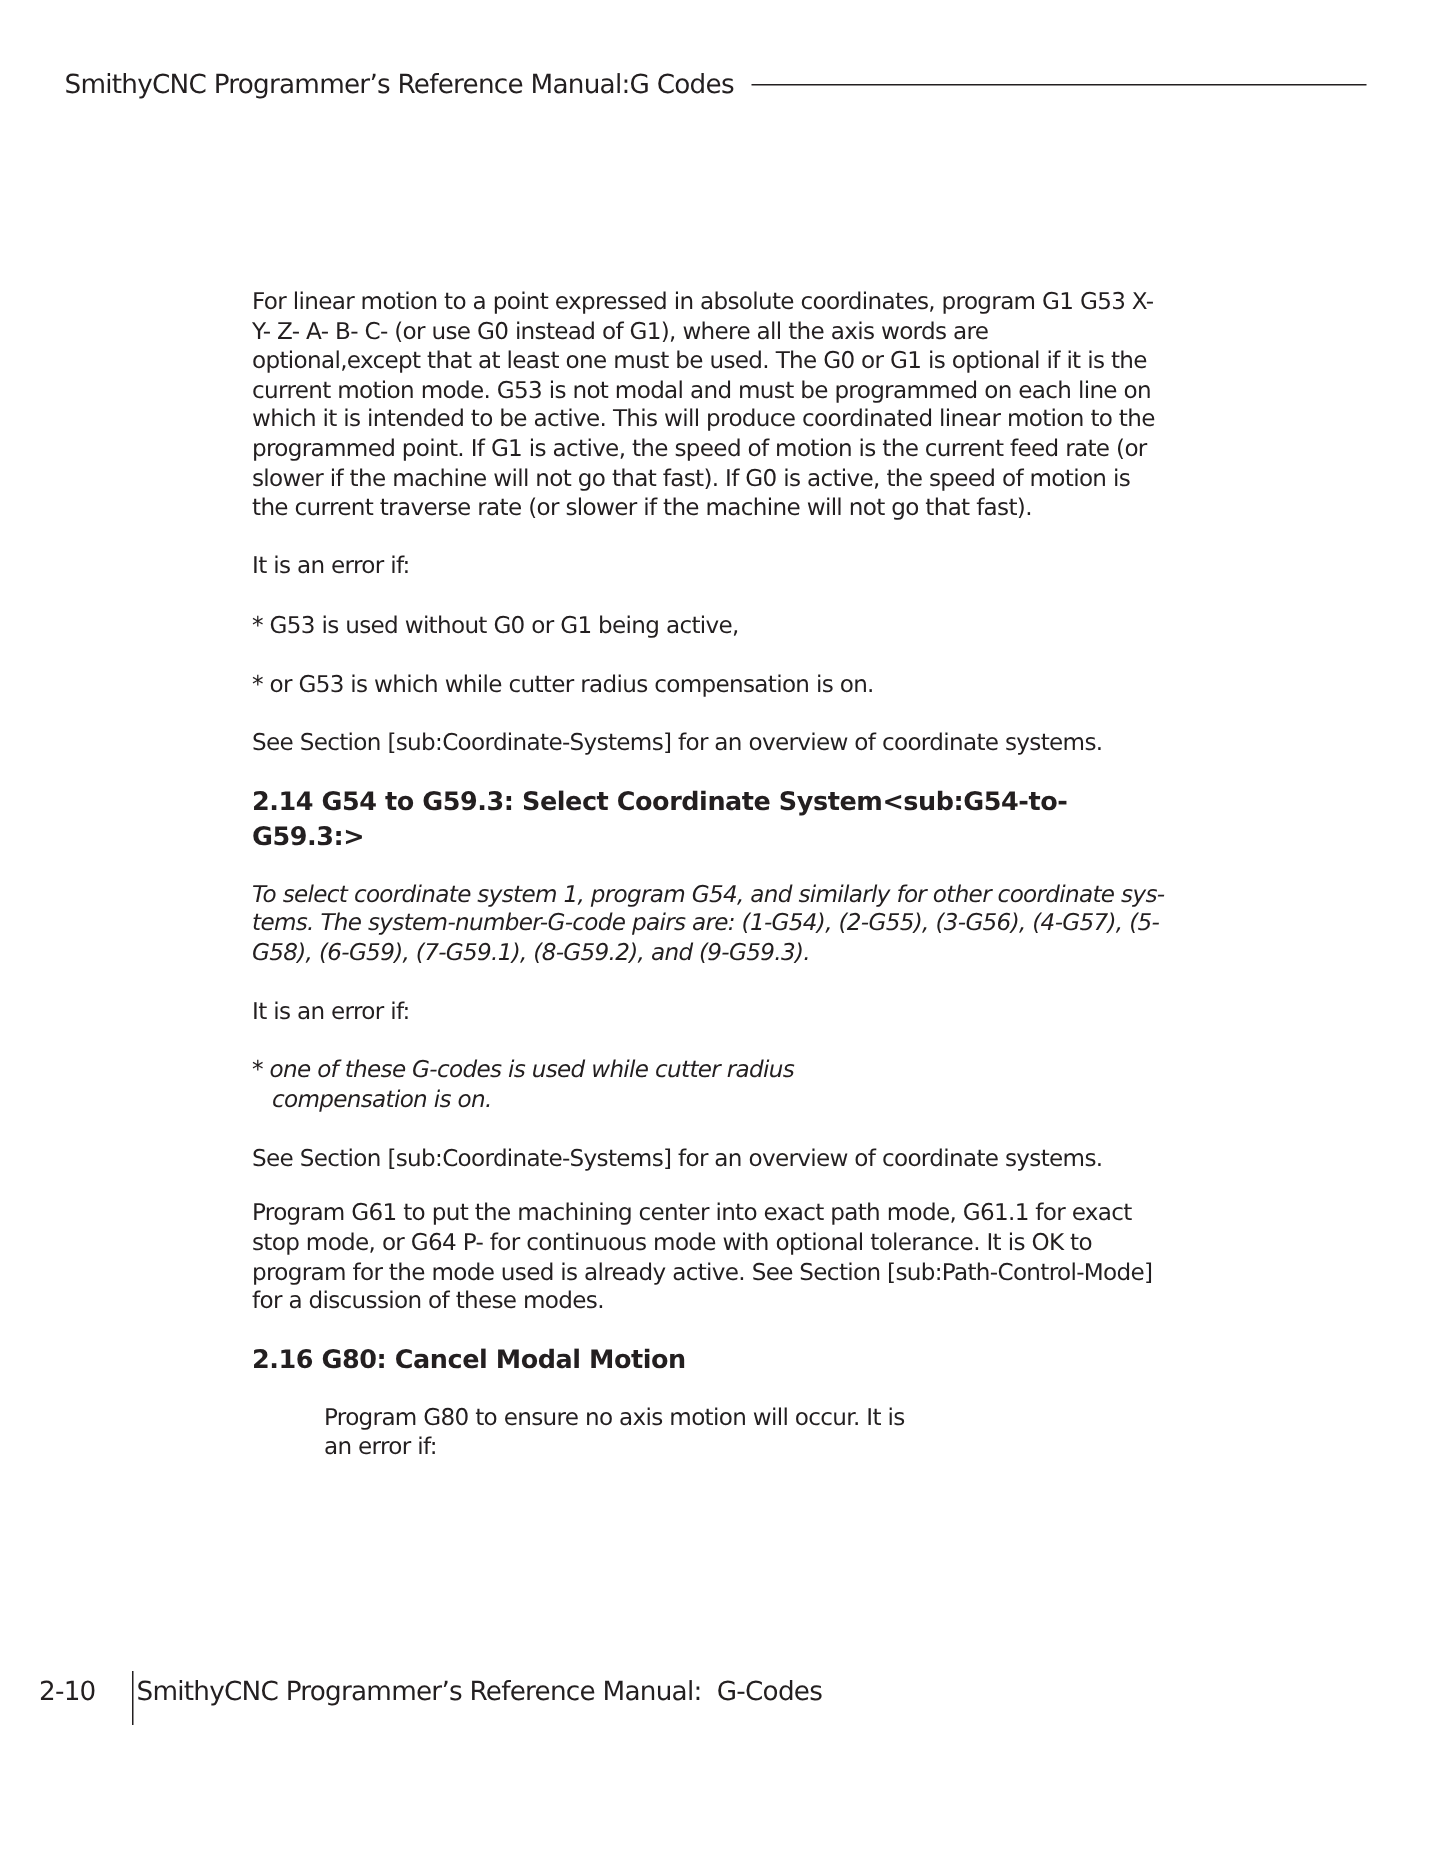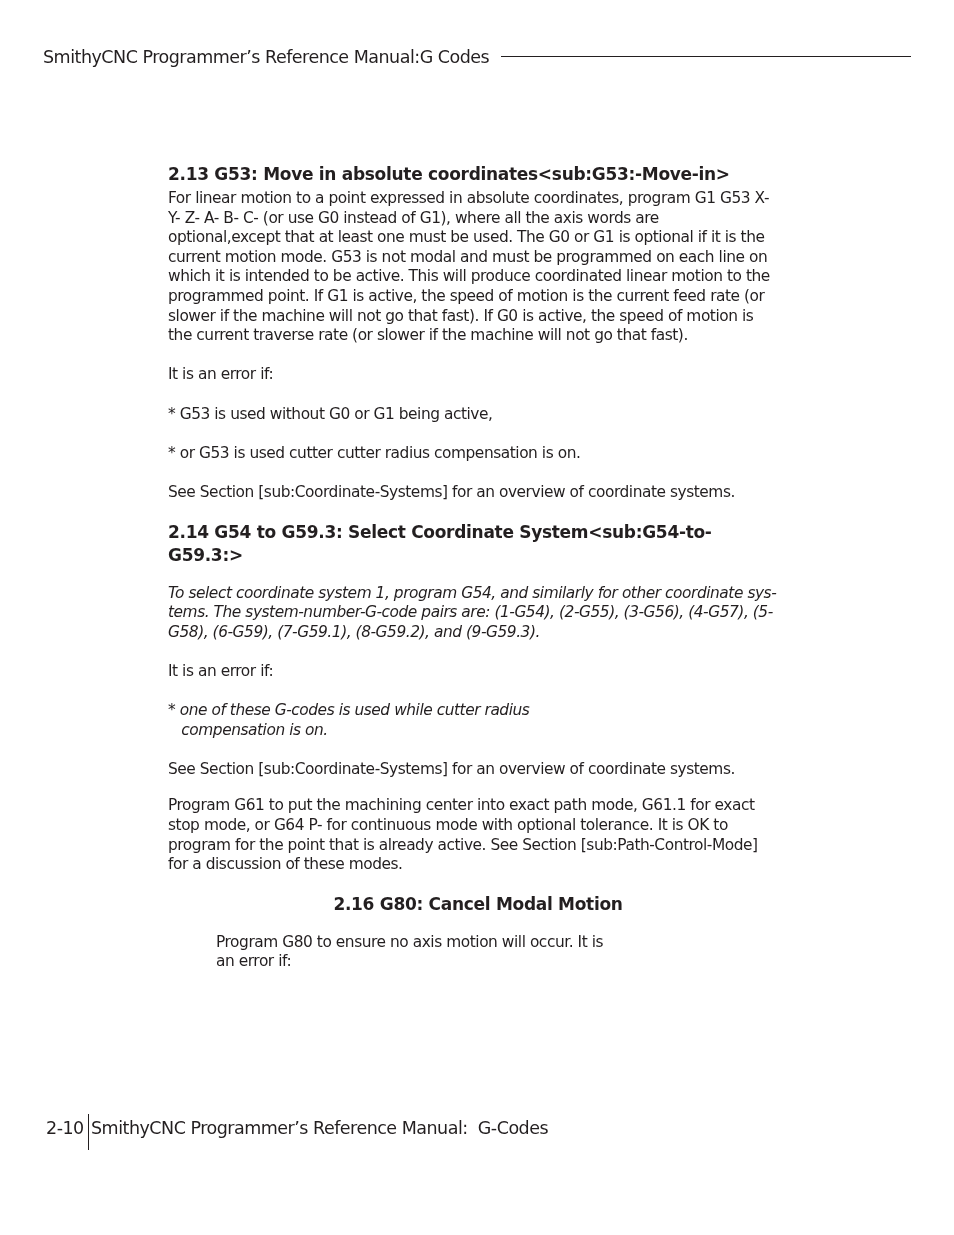--- a/index.html
+++ b/index.html
@@ -5,64 +5,63 @@
   html, body { margin:0; padding:0; background:#ffffff; }
   body { width:954px; height:1235px; position:relative; overflow:hidden;
          font-family:"DejaVu Sans", sans-serif; color:#231f20; }
   .header { position:absolute; left:43px; top:44px; width:868px; height:26px; }
   .header-title { position:absolute; left:0; top:0; font-size:17.5px; line-height:26px; white-space:nowrap; letter-spacing:-0.5px;text-align:center; }
   .header-rule { position:absolute; left:458px; top:12px; width:410px; height:1px; background:#231f20; }
   .content { position:absolute; left:168px; top:163px; width:620px; }
   .h { font-weight:bold; font-size:17px; line-height:23px; margin:0; letter-spacing:-0.3px; }
   .p { font-size:15.4px; line-height:19.6px; margin:0; letter-spacing:-0.45px; white-space:pre-line; }
   .footer { position:absolute; left:0; top:1114px; width:954px; height:36px; }
-  .page-num { position:absolute; left:26px; top:2px; font-size:17.5px; line-height:24px; letter-spacing:-0.5px;margin-left:20px; }
+  .page-num { position:absolute; left:26px; top:2px; font-size:17.5px; line-height:24px; letter-spacing:-0.5px; }
   .footer-rule { position:absolute; left:88px; top:0; width:1px; height:36px; background:#231f20; }
   .footer-title { position:absolute; left:91px; top:2px; font-size:17.5px; line-height:24px; white-space:pre; letter-spacing:-0.5px; }
 </style>
 </head>
 <body>
 
 <div class="header">
   <span class="header-title">SmithyCNC Programmer’s Reference Manual:G Codes</span>
   <div class="header-rule"></div>
 </div>
 
 <div class="content">
 
-  <h2 class="h" style="margin-top:0;">2.13 G53: Move in absolute coordinates&lt;sub:G53:-Move-in&gt;</h2>
-  <p class="p" style="margin-top:3px;">For linear motion to a point expressed in absolute coordinates, program G1 G53 X-
+  <p class="p" style="margin-top:29px;">For linear motion to a point expressed in absolute coordinates, program G1 G53 X-
 Y- Z- A- B- C- (or use G0 instead of G1), where all the axis words are
 optional,except that at least one must be used. The G0 or G1 is optional if it is the
 current motion mode. G53 is not modal and must be programmed on each line on
 which it is intended to be active. This will produce coordinated linear motion to the
 programmed point. If G1 is active, the speed of motion is the current feed rate (or
 slower if the machine will not go that fast). If G0 is active, the speed of motion is
 the current traverse rate (or slower if the machine will not go that fast).</p>
   <p class="p" style="margin-top:19.6px;">It is an error if:</p>
   <p class="p" style="margin-top:19.6px;">* G53 is used without G0 or G1 being active,</p>
-  <p class="p" style="margin-top:19.6px;">* or G53 is used cutter cutter radius compensation is on.</p>
+  <p class="p" style="margin-top:19.6px;">* or G53 is which while cutter radius compensation is on.</p>
   <p class="p" style="margin-top:19.6px;">See Section [sub:Coordinate-Systems] for an overview of coordinate systems.</p>
 
   <h2 class="h" style="margin-top:18px; white-space:pre-line;">2.14 G54 to G59.3: Select Coordinate System&lt;sub:G54-to-
 G59.3:&gt;</h2>
   <p class="p" style="margin-top:17px;font-style:italic;">To select coordinate system 1, program G54, and similarly for other coordinate sys-
 tems. The system-number-G-code pairs are: (1-G54), (2-G55), (3-G56), (4-G57), (5-
 G58), (6-G59), (7-G59.1), (8-G59.2), and (9-G59.3).</p>
   <p class="p" style="margin-top:19.6px;">It is an error if:</p>
   <p class="p" style="margin-top:19.6px; white-space:pre;font-style:italic;">* one of these G-codes is used while cutter radius
    compensation is on.</p>
   <p class="p" style="margin-top:19.6px;">See Section [sub:Coordinate-Systems] for an overview of coordinate systems.</p>
 
   <p class="p" style="margin-top:17px;">Program G61 to put the machining center into exact path mode, G61.1 for exact
 stop mode, or G64 P- for continuous mode with optional tolerance. It is OK to
-program for the point that is already active. See Section [sub:Path-Control-Mode]
+program for the mode used is already active. See Section [sub:Path-Control-Mode]
 for a discussion of these modes.</p>
 
-  <h2 class="h" style="margin-top:18px;text-align:center;">2.16 G80: Cancel Modal Motion</h2>
+  <h2 class="h" style="margin-top:18px;">2.16 G80: Cancel Modal Motion</h2>
   <p class="p" style="margin-top:17px;margin-left:48px;">Program G80 to ensure no axis motion will occur. It is
 an error if:</p>
 </div>
 
 <div class="footer">
   <span class="page-num">2-10</span>
   <div class="footer-rule"></div>
   <span class="footer-title">SmithyCNC Programmer’s Reference Manual:  G-Codes</span>
 </div>
 

